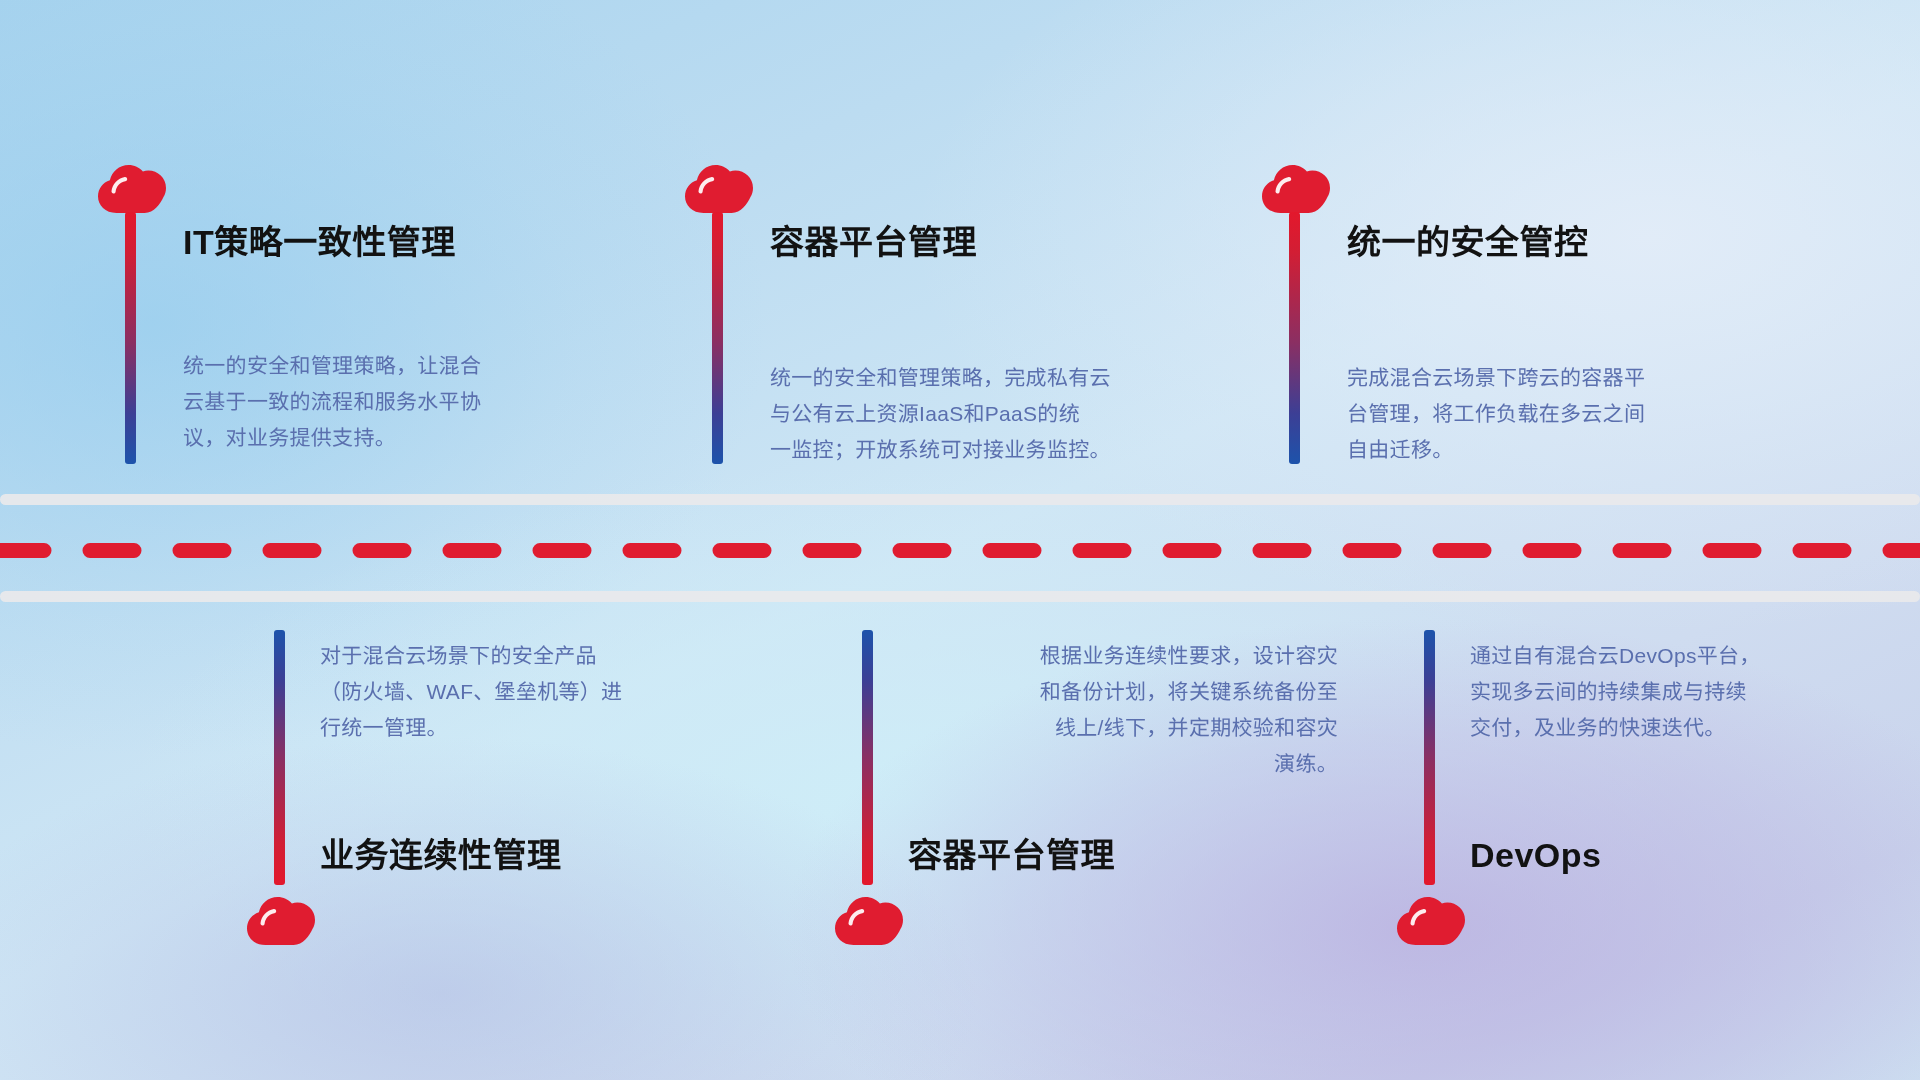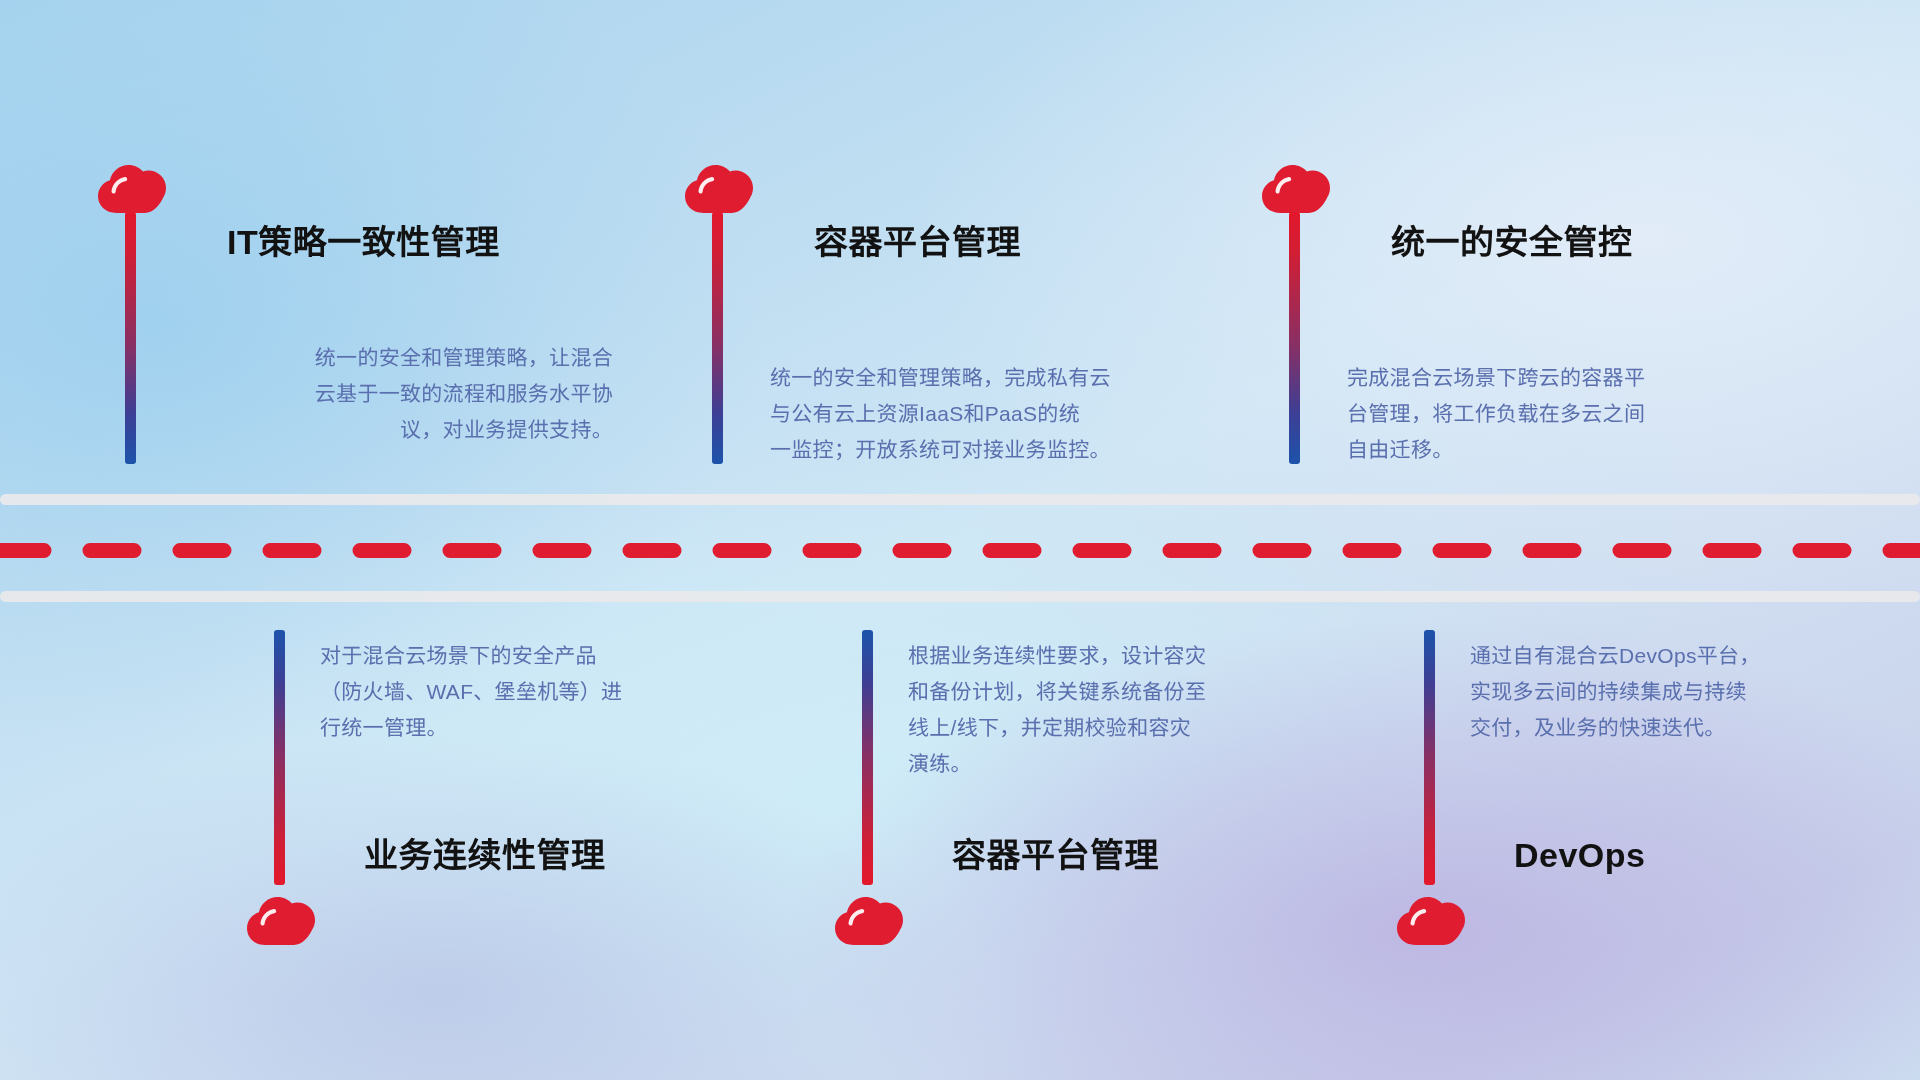--- a/index.html
+++ b/index.html
@@ -43,21 +43,21 @@
   .stem{
     position:absolute;left:29px;width:11px;border-radius:3px;
   }
   .stem.down{ background:linear-gradient(180deg,#e3182c 0%,#d21e34 16%,#8a2f63 52%,#3c3f95 80%,#1d53ab 100%); }
   .stem.up{ background:linear-gradient(180deg,#1d53ab 0%,#3c3f95 20%,#8a2f63 50%,#d21e34 84%,#e3182c 100%); }
 
   
   .col-title{
     position:absolute;
     font-size:34px;font-weight:700;color:#121212;
-    letter-spacing:0.5px;white-space:nowrap;line-height:1;margin-left:44px;
+    letter-spacing:0.5px;white-space:nowrap;line-height:1;
   }
   .col-body{
     position:absolute;
     font-size:21px;line-height:36px;color:#5a6fae;
     letter-spacing:0.3px;white-space:pre-line;
   }
 </style>
 </head>
 <body>
 
@@ -67,21 +67,21 @@
     <div class="marker" style="left:96px;top:160px;">
       <div class="cloud">
         <svg viewBox="0 0 74 54" xmlns="http://www.w3.org/2000/svg" aria-hidden="true">
           <path d="M20.5 53C9.2 53 2 45.6 2 36.3c0-7.6 4.9-13.9 11.9-16C15.6 11.7 23.2 5 32.6 5c5.7 0 10.8 2.5 14.3 6.4 1.7-.6 3.5-.9 5.4-.9 9.6 0 17.7 7.6 17.7 17.4 0 3.3-.9 6.3-2.4 8.9C64.4 43.9 58 53 48.6 53H20.5z" fill="#e01c30"></path>
           <path d="M17.5 33.5c-1.2 0-2.1-1-2-2.2.7-7.2 6.2-13.1 13.3-14.3 1.2-.2 2.3.7 2.4 1.9.1 1.2-.7 2.2-1.9 2.4-5.2.9-9.2 5.2-9.7 10.4-.1 1-.9 1.8-2.1 1.8z" fill="#ffffff" opacity="0.92"></path>
         </svg>
       </div>
       <div class="stem down" style="top:52px;height:252px;"></div>
     </div>
     <div class="col-title" style="left:183px;top:225px;">IT策略一致性管理</div>
-    <div class="col-body" style="left:183px;top:340px;width:430px;text-align:right;">统一的安全和管理策略，让混合
+    <div class="col-body" style="left:183px;top:348px;width:430px;">统一的安全和管理策略，让混合
 云基于一致的流程和服务水平协
 议，对业务提供支持。</div>
   </div>
 
   <div class="col">
     <div class="marker" style="left:683px;top:160px;">
       <div class="cloud">
         <svg viewBox="0 0 74 54" xmlns="http://www.w3.org/2000/svg" aria-hidden="true">
           <path d="M20.5 53C9.2 53 2 45.6 2 36.3c0-7.6 4.9-13.9 11.9-16C15.6 11.7 23.2 5 32.6 5c5.7 0 10.8 2.5 14.3 6.4 1.7-.6 3.5-.9 5.4-.9 9.6 0 17.7 7.6 17.7 17.4 0 3.3-.9 6.3-2.4 8.9C64.4 43.9 58 53 48.6 53H20.5z" fill="#e01c30"></path>
           <path d="M17.5 33.5c-1.2 0-2.1-1-2-2.2.7-7.2 6.2-13.1 13.3-14.3 1.2-.2 2.3.7 2.4 1.9.1 1.2-.7 2.2-1.9 2.4-5.2.9-9.2 5.2-9.7 10.4-.1 1-.9 1.8-2.1 1.8z" fill="#ffffff" opacity="0.92"></path>
@@ -140,21 +140,21 @@
   <div class="col">
     <div class="marker" style="left:833px;top:630px;">
       <div class="stem up" style="top:0;height:255px;"></div>
       <div class="cloud" style="top:262px;">
         <svg viewBox="0 0 74 54" xmlns="http://www.w3.org/2000/svg" aria-hidden="true">
           <path d="M20.5 53C9.2 53 2 45.6 2 36.3c0-7.6 4.9-13.9 11.9-16C15.6 11.7 23.2 5 32.6 5c5.7 0 10.8 2.5 14.3 6.4 1.7-.6 3.5-.9 5.4-.9 9.6 0 17.7 7.6 17.7 17.4 0 3.3-.9 6.3-2.4 8.9C64.4 43.9 58 53 48.6 53H20.5z" fill="#e01c30"></path>
           <path d="M17.5 33.5c-1.2 0-2.1-1-2-2.2.7-7.2 6.2-13.1 13.3-14.3 1.2-.2 2.3.7 2.4 1.9.1 1.2-.7 2.2-1.9 2.4-5.2.9-9.2 5.2-9.7 10.4-.1 1-.9 1.8-2.1 1.8z" fill="#ffffff" opacity="0.92"></path>
         </svg>
       </div>
     </div>
-    <div class="col-body" style="left:908px;top:638px;width:430px;">根据业务连续性要求，设计容灾
+    <div class="col-body" style="left:908px;top:638px;width:430px;text-align:right;">根据业务连续性要求，设计容灾
 和备份计划，将关键系统备份至
 线上/线下，并定期校验和容灾
 演练。</div>
     <div class="col-title" style="left:908px;top:838px;">容器平台管理</div>
   </div>
 
   <div class="col">
     <div class="marker" style="left:1395px;top:630px;">
       <div class="stem up" style="top:0;height:255px;"></div>
       <div class="cloud" style="top:262px;">

